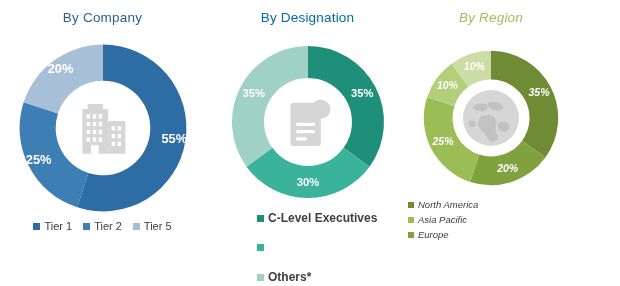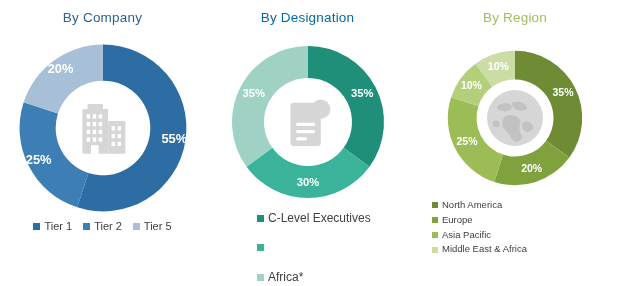--- a/index.html
+++ b/index.html
@@ -20,21 +20,21 @@
     height: 286px;
     padding-left: 28px;
   }
   .panel {
     position: absolute;
     top: 0;
     height: 286px;
   }
   #panel-company { left: 0;   width: 205px; }
   #panel-designation { left: 205px; width: 205px; }
-  #panel-region { left: 410px; width: 210px; }
+  #panel-region { left: 386px; width: 210px; font-style: italic; }
 
   .panel-title {
     position: absolute;
     top: 10px;
     left: 0;
     width: 100%;
     text-align: center;
     font-size: 13.5px;
     letter-spacing: 0.2px;
   }
@@ -80,21 +80,21 @@
   }
 
   #legend-company {
     left: 0; width: 205px; top: 219px;
     display: flex; justify-content: center; gap: 11px; align-items: center;
   }
   #legend-company .legend-row { font-size: 11px; }
 
   #legend-designation {
     left: 52px; top: 210px;
-    display: flex; flex-direction: column; gap: 18px;
+    display: flex; flex-direction: column; gap: 18px; font-weight: bold;
   }
   #legend-designation .legend-row { font-size: 12px; }
 
   #legend-region {
     left: 22px; top: 199px;
     display: flex; flex-direction: column; gap: 2px;
   }
   #legend-region .legend-row { font-size: 9.5px; }
   #legend-region .legend-swatch { width: 6px; height: 6px; }
 
@@ -199,21 +199,21 @@
     <div class="legend" id="legend-designation">
         <div class="legend-row">
           <span class="legend-swatch" style="background: rgb(31, 143, 122);"></span>
           <span>C-Level Executives</span>
         </div>
         <div class="legend-row">
           <span class="legend-swatch" style="background: rgb(59, 179, 155);"></span>
         </div>
         <div class="legend-row">
           <span class="legend-swatch" style="background: rgb(159, 210, 196);"></span>
-          <span>Africa*</span>
+          <span>Others*</span>
         </div>
       </div>
   </div>
 
   <div class="panel" id="panel-region">
     <div class="panel-title" id="title-region">By Region</div>
 
     <div class="donut-wrap" id="donut-region">
       <svg class="donut-svg" viewBox="0 0 200 200">
         <g>
@@ -242,27 +242,23 @@
           </g>
       </svg>
     </div>
 
     <div class="legend" id="legend-region">
         <div class="legend-row">
           <span class="legend-swatch" style="background: rgb(111, 140, 53);"></span>
           <span>North America</span>
         </div>
         <div class="legend-row">
+          <span class="legend-swatch" style="background: rgb(156, 189, 85);"></span>
+          <span>Asia Pacific</span>
+        </div>
+        <div class="legend-row">
           <span class="legend-swatch" style="background: rgb(127, 162, 63);"></span>
           <span>Europe</span>
         </div>
-        <div class="legend-row">
-          <span class="legend-swatch" style="background: rgb(156, 189, 85);"></span>
-          <span>Asia Pacific</span>
-        </div>
-        <div class="legend-row">
-          <span class="legend-swatch" style="background: rgb(203, 221, 165);"></span>
-          <span>Middle East &amp; Africa</span>
-        </div>
       </div>
   </div>
 
 </div>
 
 </body></html>

